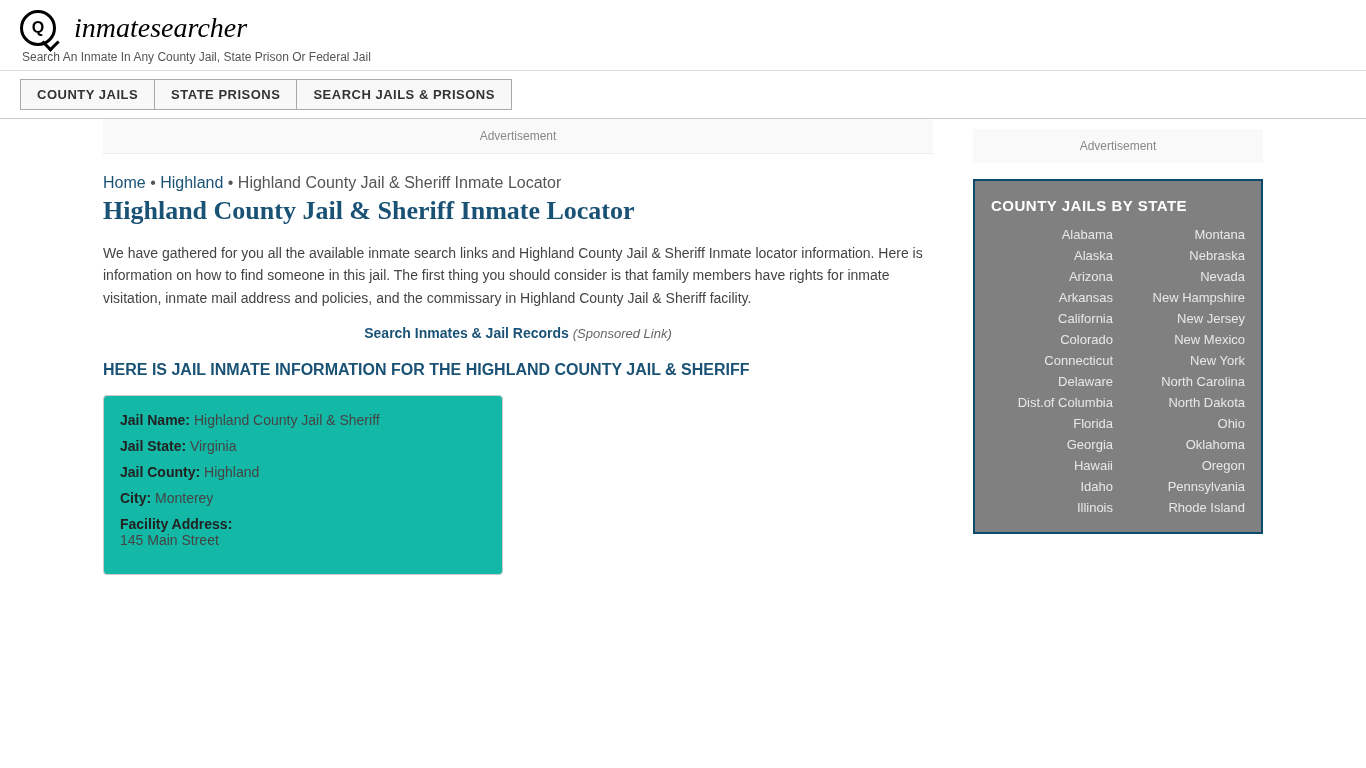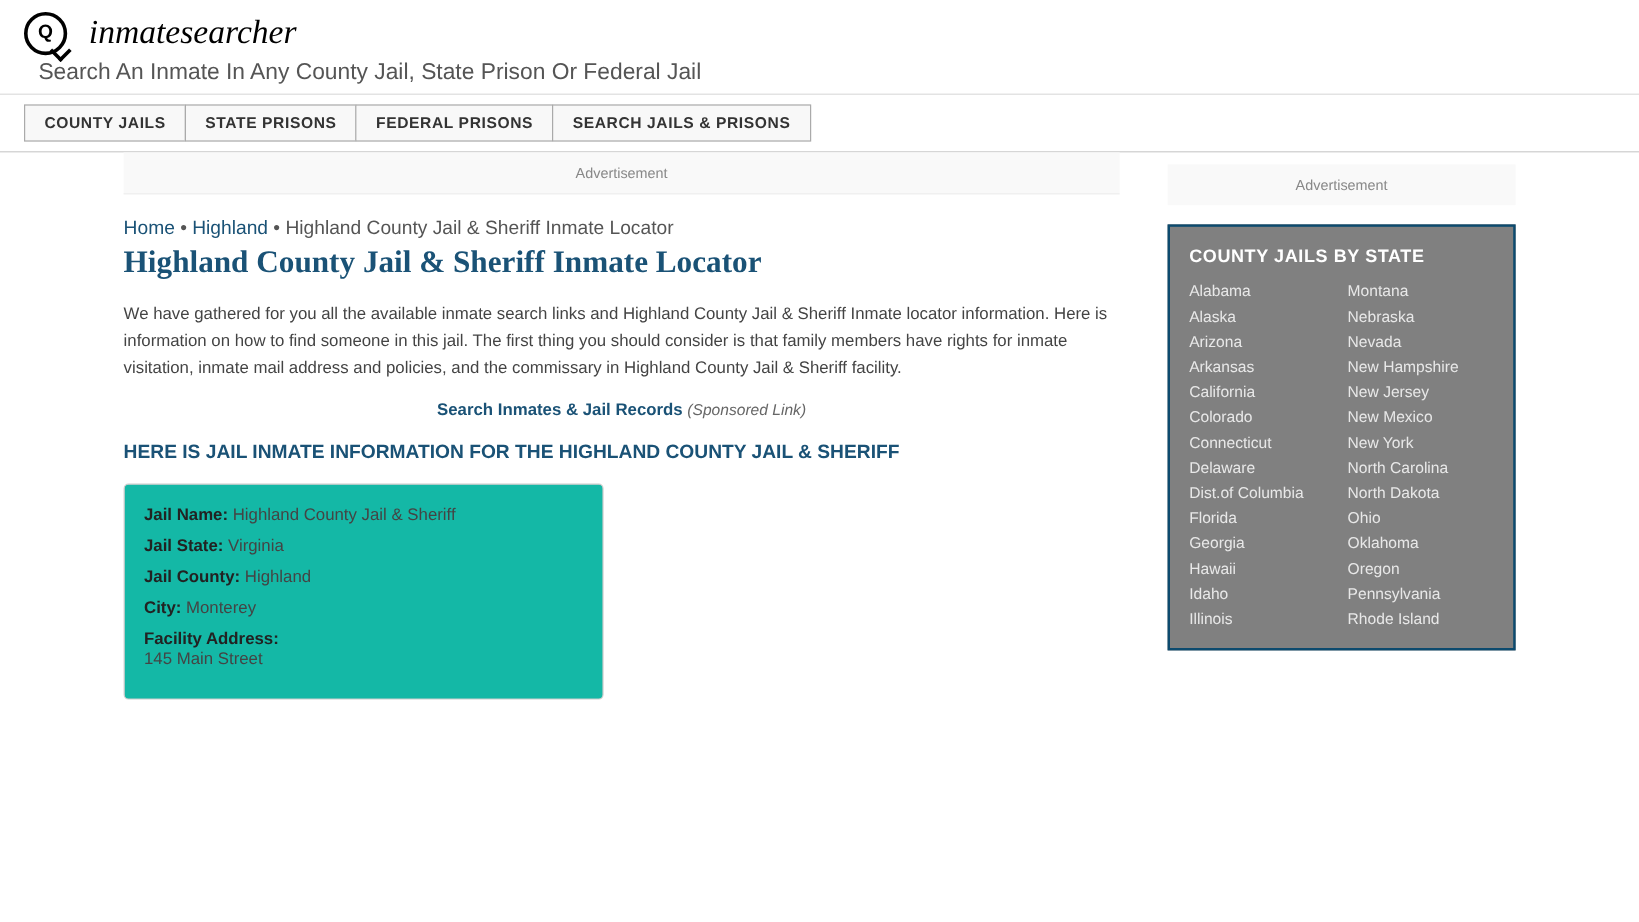--- a/index.html
+++ b/index.html
@@ -5,21 +5,21 @@
     * { margin: 0; padding: 0; box-sizing: border-box; }
     body { font-family: Arial, sans-serif; font-size: 14px; color: #333; background: #fff; }
 
     
     #header { padding: 10px 20px 6px 20px; border-bottom: 1px solid #ddd; }
     #logo-area { display: flex; align-items: center; gap: 6px; margin-bottom: 4px; }
     #logo-icon { width: 36px; height: 36px; border: 3px solid #000; border-radius: 50%; display: flex; align-items: center; justify-content: center; font-weight: bold; font-size: 16px; color: #000; position: relative; }
     #logo-icon::after { content: ''; position: absolute; bottom: -6px; right: -4px; width: 10px; height: 10px; border-right: 3px solid #000; border-bottom: 3px solid #000; transform: rotate(45deg); }
     #logo-text { font-size: 28px; font-weight: normal; font-style: italic; color: #000; font-family: Georgia, serif; margin-left: 12px; }
     #logo-text span { color: #000; }
-    #tagline { font-size: 19px; color: #555; margin-left: 12px; }
+    #tagline { font-size: 12px; color: #555; margin-left: 2px; }
 
     
     #nav { padding: 8px 20px; border-bottom: 1px solid #ccc; }
     #nav ul { list-style: none; display: flex; gap: 0; }
     #nav ul li a {
       display: block;
       padding: 7px 16px;
       border: 1px solid #aaa;
       text-decoration: none;
       color: #333;
@@ -64,21 +64,21 @@
 
     
     #sidebar { width: 290px; flex-shrink: 0; padding-top: 10px; }
     #sidebar-ad { text-align: center; color: #888; font-size: 12px; margin-bottom: 16px; background: #f9f9f9; padding: 10px; }
 
     
     #state-list-box { background: #808080; border: 2px solid #0c4a6e; padding: 16px; }
     #state-list-title { color: #fff; font-weight: bold; font-size: 15px; margin-bottom: 12px; text-transform: uppercase; letter-spacing: 0.5px; }
     #state-columns { display: flex; gap: 10px; }
     .state-col { flex: 1; display: flex; flex-direction: column; gap: 4px; }
-    .state-link { color: #e8e8e8; font-size: 13px; text-decoration: none; display: block; padding: 1px 0; }
+    .state-link { color: #e8e8e8; font-size: 13px; text-decoration: none; display: block; padding: 1px 0; text-align: right; }
   </style>
 </head>
 <body>
 
 <div id="header">
   <div id="logo-area">
     <div id="logo-icon">Q</div>
     <div id="logo-text">
       <span>inmate</span><span>searcher</span>
     </div>
@@ -86,23 +86,20 @@
   <div id="tagline">Search An Inmate In Any County Jail, State Prison Or Federal Jail</div>
 </div>
 
 <div id="nav">
   <ul>
     <li>
       <a href="#">COUNTY JAILS</a>
     </li>
     <li>
       <a href="#">STATE PRISONS</a>
-    </li>
-    <li>
-      <a href="#">FEDERAL PRISONS</a>
     </li>
     <li>
       <a href="#">SEARCH JAILS &amp; PRISONS</a>
     </li>
   </ul>
 </div>
 
 <div id="layout">
 
   <div id="main">

